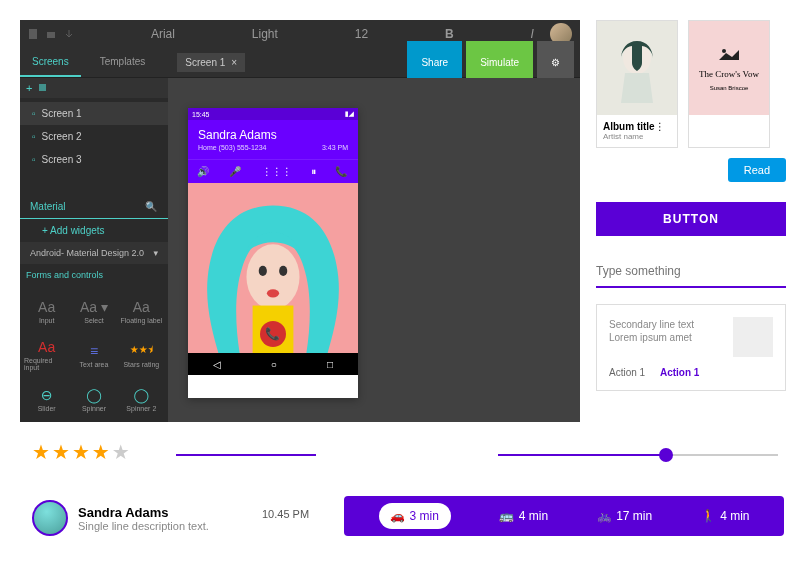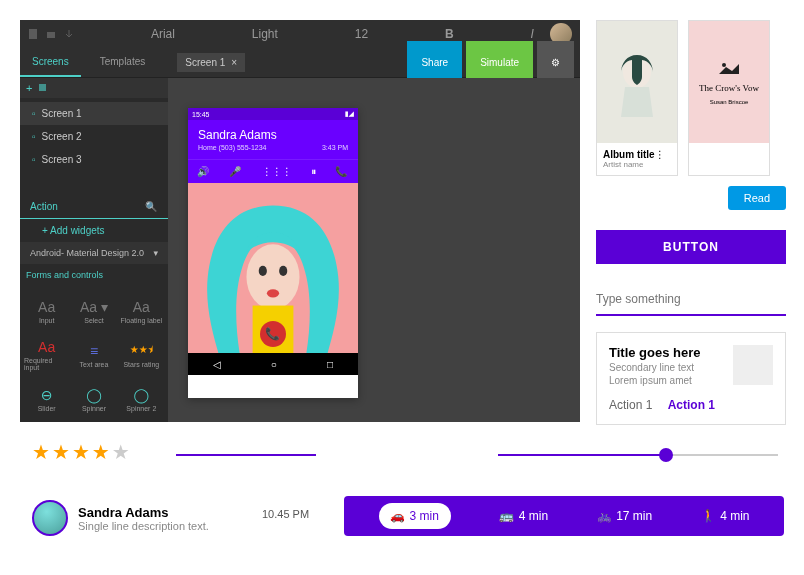--- a/index.html
+++ b/index.html
@@ -39,33 +39,33 @@
 .caller{color:#fff;font-size:12px}
 .subline{display:flex;justify-content:space-between;font-size:7px;color:#e0d0ff;margin-top:2px}
 .callbtns{height:24px;background:#6a00ff;display:flex;justify-content:space-around;align-items:center;border-top:1px solid rgba(255,255,255,.1)}
 .callbtns span{color:#fff;font-size:10px}
 .photo{height:170px;background:#f5a0a0;position:relative;overflow:hidden}
 .hangup{position:absolute;bottom:6px;left:50%;transform:translateX(-50%);width:26px;height:26px;border-radius:50%;background:#d32f2f;display:flex;align-items:center;justify-content:center;color:#fff;font-size:12px}
 .navbar{height:22px;background:#000;display:flex;justify-content:space-around;align-items:center;color:#fff;font-size:10px}
 .right-col{position:absolute;right:18px;top:20px;width:190px}
 .cards{display:flex;gap:10px}
 .card{width:82px;background:#fff;border:1px solid #ddd}
-.card-img{height:122px;background:#e8e8e0;display:flex;align-items:center;justify-content:center}
+.card-img{height:94px;background:#e8e8e0;display:flex;align-items:center;justify-content:center}
 .card-meta{padding:6px;font-size:10px;display:flex;}
 .card-t{font-weight:bold}
 .card-s{font-size:8px;color:#888}
 .book{background:#f5d5d5;display:flex;flex-direction:column;align-items:center;justify-content:center;font-size:9px;text-align:center;padding:4px}
 .btn-read{background:#0099e5;color:#fff;border:none;padding:6px 16px;font-size:11px;border-radius:3px;margin-top:10px;float:right;cursor:pointer}
 .btn-big{width:100%;background:#5a00d6;color:#fff;border:none;padding:10px;font-size:12px;font-weight:bold;letter-spacing:1px;margin-top:20px;cursor:pointer}
 .input{width:100%;border:none;border-bottom:2px solid #5a00d6;padding:8px 0;font-size:12px;color:#888;margin-top:20px;outline:none}
 .tile{width:100%;border:1px solid #ddd;margin-top:16px;padding:12px;position:relative}
 .tile-t{font-size:13px;font-weight:bold}
 .tile-s{font-size:10px;color:#888;margin-top:2px}
 .tile-img{position:absolute;right:12px;top:12px;width:40px;height:40px;background:#eee}
-.tile-acts{margin-top:12px;font-size:12px}
+.tile-acts{margin-top:24px;font-size:10px}
 .tile-acts .a1{color:#666;margin-right:12px}
 .tile-acts .a2{color:#5a00d6;font-weight:bold}
 .stars{position:absolute;left:32px;top:440px;display:flex;gap:2px}
 .star{font-size:20px;color:#ffa000}
 .star.off{color:#ccc}
 .line{position:absolute;top:454px;height:2px;background:#5a00d6}
 .line1{left:176px;width:140px}
 .slider{position:absolute;left:498px;top:448px;width:280px;height:14px}
 .slider .track{position:absolute;top:6px;width:100%;height:2px;background:#ccc}
 .slider .fill{position:absolute;top:6px;width:60%;height:2px;background:#5a00d6}
@@ -131,21 +131,21 @@
       <div class="sb-item">
           <span style="color:#4dd0c7">▫</span>
           <span>Screen 2</span>
         </div>
       <div class="sb-item">
           <span style="color:#4dd0c7">▫</span>
           <span>Screen 3</span>
         </div>
     </div>
     <div class="widgets-hdr">
-        <span>Action</span>
+        <span>Material</span>
         <span>🔍</span>
       </div>
     <div class="add-w">+ Add widgets</div>
     <div class="cat">
         <span>Android- Material Design 2.0</span>
         <span>▾</span>
       </div>
     <div class="cat2">Forms and controls</div>
     <div class="wgrid">
       <div class="wcell">
@@ -254,21 +254,20 @@
         <div style="font-family:serif;margin-top:4px">The Crow's Vow</div>
         <div style="font-size:6px;margin-top:6px">Susan Briscoe</div>
       </div>
     </div>
   </div>
   <button class="btn-read">Read</button>
   <div style="clear:both"></div>
   <button class="btn-big">BUTTON</button>
   <input class="input" placeholder="Type something" style="">
   <div class="tile">
-    <div class="tile-t">Title goes here</div>
     <div class="tile-s">Secondary line text</div>
     <div class="tile-s">Lorem ipsum amet</div>
     <div class="tile-img"></div>
     <div class="tile-acts">
       <span class="a1">Action 1</span>
       <span class="a2">Action 1</span>
     </div>
   </div>
 </div>
 

